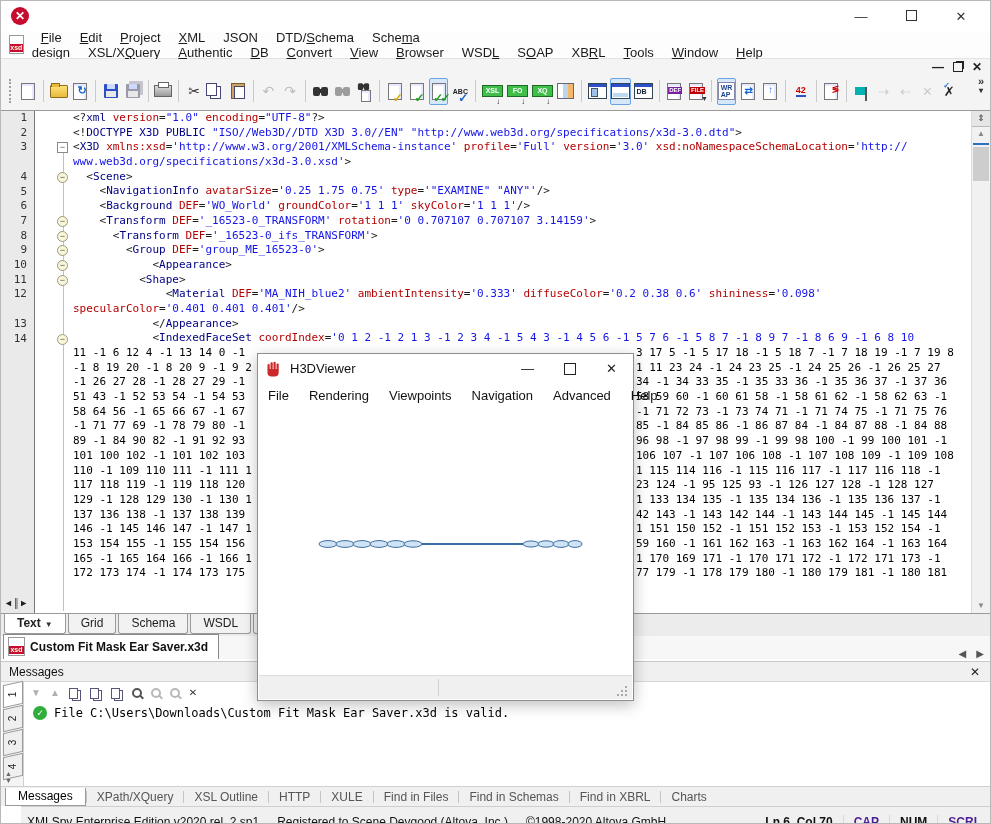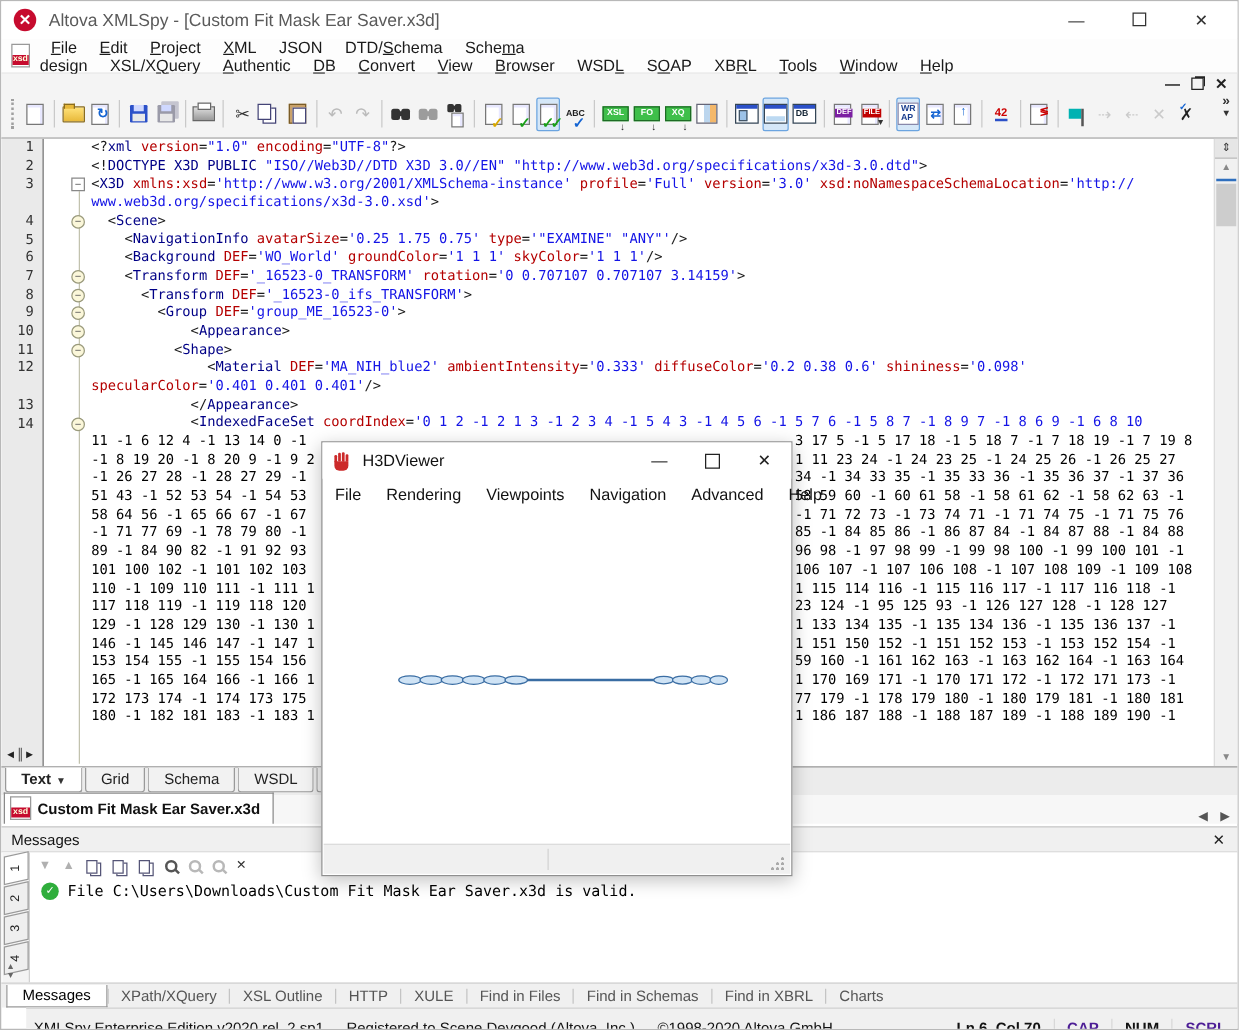--- a/index.html
+++ b/index.html
@@ -159,21 +159,20 @@
   .vstatus .divider{position:absolute;left:179px;top:3px;bottom:3px;width:1px;background:#d2d2d2;}
   .vstatus .gripdots{position:absolute;right:1px;bottom:2px;}
 </style>
 </head>
 <body>
 
 <div id="app">
 
   <div class="titlebar">
     <div class="applogo">✕</div>
-    <div class="titletext">Altova XMLSpy - [Custom Fit Mask Ear Saver.x3d]</div>
     <div class="wincontrols">
       <span class="wbtn">—</span>
       <span class="wbtn"><span class="sq"></span></span>
       <span class="wbtn">✕</span>
     </div>
   </div>
 
   <div class="menubar">
     <span class="xsdicon"></span>
     <span id="menu-items"><span class="menu-item"><u>F</u>ile</span><span class="menu-item"><u>E</u>dit</span><span class="menu-item"><u>P</u>roject</span><span class="menu-item"><u>X</u>ML</span><span class="menu-item">JSON</span><span class="menu-item">DTD/<u>S</u>chema</span><span class="menu-item">Sche<u>m</u>a design</span><span class="menu-item">XSL/X<u>Q</u>uery</span><span class="menu-item"><u>A</u>uthentic</span><span class="menu-item"><u>D</u>B</span><span class="menu-item"><u>C</u>onvert</span><span class="menu-item"><u>V</u>iew</span><span class="menu-item"><u>B</u>rowser</span><span class="menu-item">WSD<u>L</u></span><span class="menu-item">S<u>O</u>AP</span><span class="menu-item">XB<u>R</u>L</span><span class="menu-item"><u>T</u>ools</span><span class="menu-item"><u>W</u>indow</span><span class="menu-item"><u>H</u>elp</span></span>
@@ -384,25 +383,25 @@
         <div class="crow"><span class="c-t">-1 8 19 20 -1 8 20 9 -1 9 2                                                          1 11 23 24 -1 24 23 25 -1 24 25 26 -1 26 25 27</span></div>
         <div class="crow"><span class="c-t">-1 26 27 28 -1 28 27 29 -1                                                           34 -1 34 33 35 -1 35 33 36 -1 35 36 37 -1 37 36</span></div>
         <div class="crow"><span class="c-t">51 43 -1 52 53 54 -1 54 53                                                           58 59 60 -1 60 61 58 -1 58 61 62 -1 58 62 63 -1</span></div>
         <div class="crow"><span class="c-t">58 64 56 -1 65 66 67 -1 67                                                           -1 71 72 73 -1 73 74 71 -1 71 74 75 -1 71 75 76</span></div>
         <div class="crow"><span class="c-t">-1 71 77 69 -1 78 79 80 -1                                                           85 -1 84 85 86 -1 86 87 84 -1 84 87 88 -1 84 88</span></div>
         <div class="crow"><span class="c-t">89 -1 84 90 82 -1 91 92 93                                                           96 98 -1 97 98 99 -1 99 98 100 -1 99 100 101 -1</span></div>
         <div class="crow"><span class="c-t">101 100 102 -1 101 102 103                                                           106 107 -1 107 106 108 -1 107 108 109 -1 109 108</span></div>
         <div class="crow"><span class="c-t">110 -1 109 110 111 -1 111 1                                                          1 115 114 116 -1 115 116 117 -1 117 116 118 -1</span></div>
         <div class="crow"><span class="c-t">117 118 119 -1 119 118 120                                                           23 124 -1 95 125 93 -1 126 127 128 -1 128 127</span></div>
         <div class="crow"><span class="c-t">129 -1 128 129 130 -1 130 1                                                          1 133 134 135 -1 135 134 136 -1 135 136 137 -1</span></div>
+        <div class="crow"><span class="c-t">137 136 138 -1 137 138 139                                                           42 143 -1 143 142 144 -1 143 144 145 -1 145 144</span></div>
         <div class="crow"><span class="c-t">146 -1 145 146 147 -1 147 1                                                          1 151 150 152 -1 151 152 153 -1 153 152 154 -1</span></div>
         <div class="crow"><span class="c-t">153 154 155 -1 155 154 156                                                           59 160 -1 161 162 163 -1 163 162 164 -1 163 164</span></div>
         <div class="crow"><span class="c-t">165 -1 165 164 166 -1 166 1                                                          1 170 169 171 -1 170 171 172 -1 172 171 173 -1</span></div>
         <div class="crow"><span class="c-t">172 173 174 -1 174 173 175                                                           77 179 -1 178 179 180 -1 180 179 181 -1 180 181</span></div>
-        <div class="crow"><span class="c-t">180 -1 182 181 183 -1 183 1                                                          1 186 187 188 -1 188 187 189 -1 188 189 190 -1</span></div>
       </div>
     <div class="vsb">
       <div class="split">⇕</div>
       <div class="arr">▲</div>
       <div class="mark"></div>
       <div class="thumb"></div>
       <div class="arr down">▼</div>
     </div>
     <div class="splitterh">◄║►</div>
   </div>

